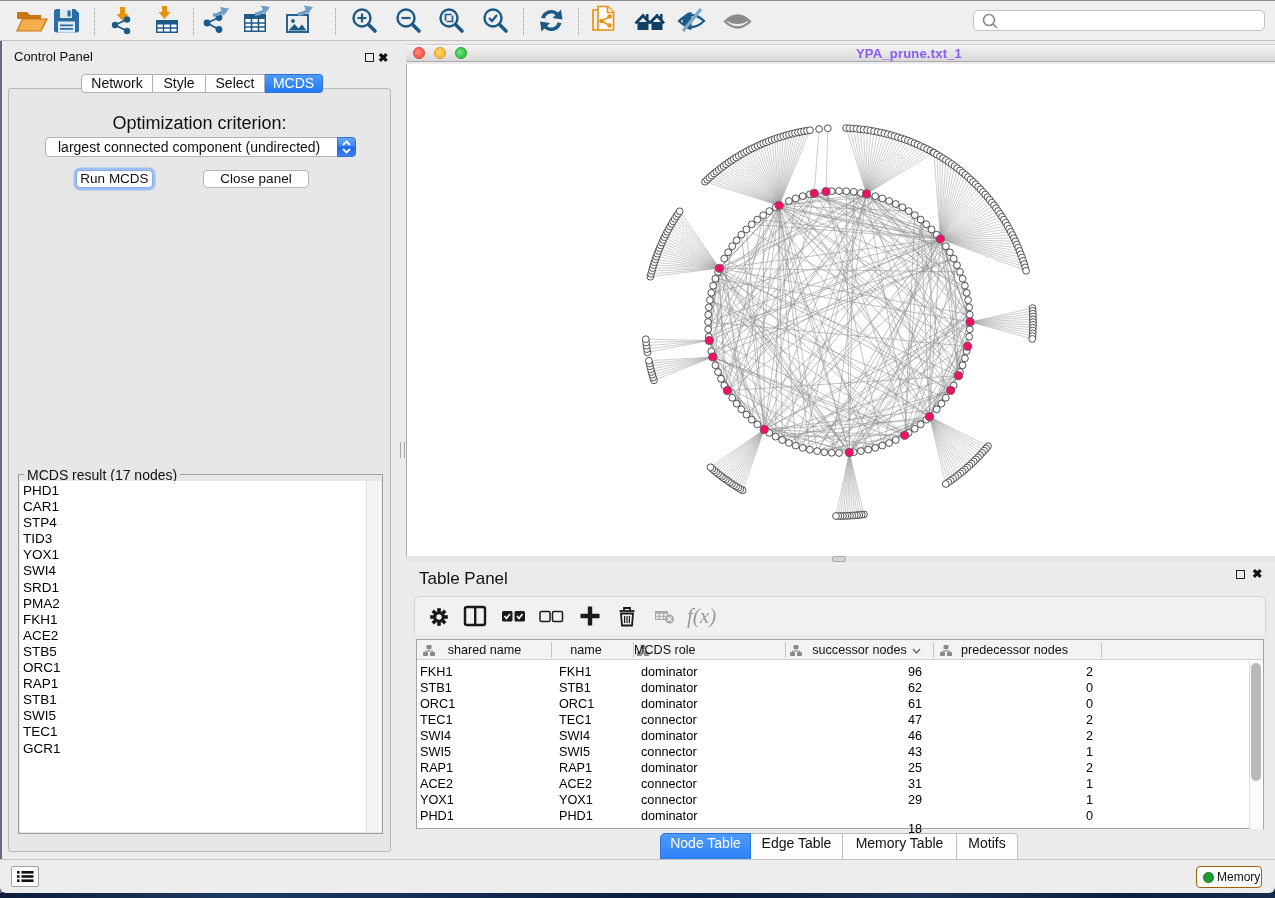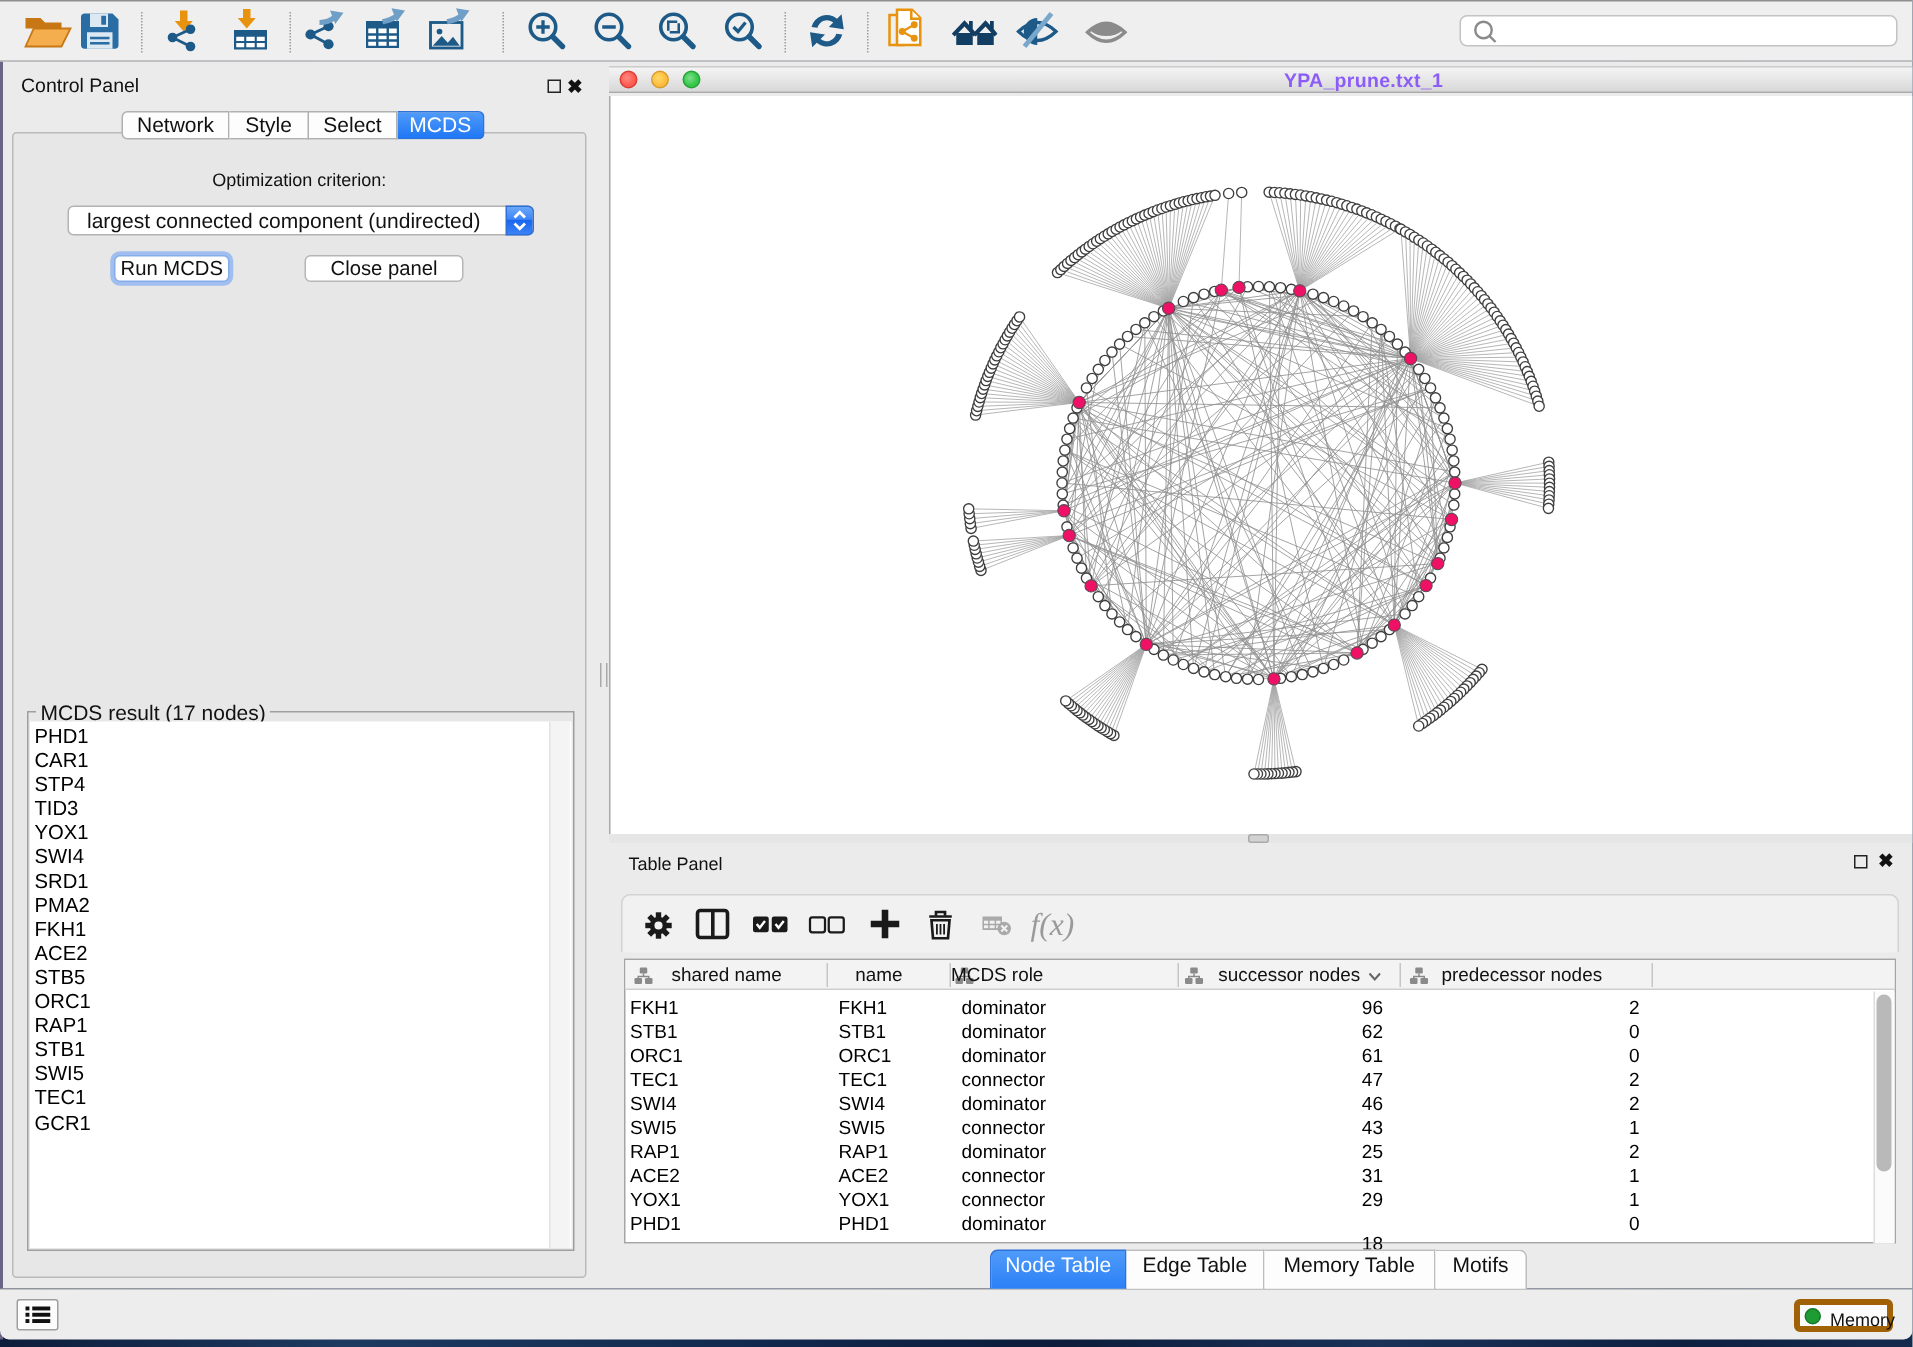--- a/index.html
+++ b/index.html
@@ -15,37 +15,37 @@
   #searchbox { position:absolute; left:973px; top:10px; width:292px; height:21px;
                background:#fff; border:1px solid #c3c3c3; border-radius:5px; }
   
   #leftstrip { left:0; top:41px; width:1.5px; height:852px; background:#6b6484; }
   #winbody  { left:1.5px; top:41px; width:1273.5px; height:818px; background:#ebebeb; }
   #statusbar { left:0px; top:859px; width:1275px; height:34px; background:#ededed;
                border-top:1px solid #c2c2c2; border-radius:0 0 6px 6px; }
   #listbtn { left:11px; top:866px; width:28px; height:21px; background:#fcfcfc;
              border:1px solid #9f9f9f; border-radius:2px; }
   #membtn { left:1196px; top:866px; width:66px; height:22px; background:#fcfcfc;
-            border:4px solid #a16207; border-radius:4px; font-size:12px; color:#111;
+            border:1px solid #a16207; border-radius:4px; font-size:12px; color:#111;
             line-height:20px; padding-left:20px; }
   #memdot { left:1203px; top:872px; width:11px; height:11px; border-radius:50%;
             background:#1e9b33; border:1px solid #157a26; }
   
   #cp-title { left:14px; top:49px; font-size:13px; color:#111; }
   .floatico { width:9px; height:9px; border:1.5px solid #222; background:transparent; }
   .closeico { font-size:12.5px; font-weight:bold; color:#111; line-height:12px; }
   #tabs { left:81px; top:74px; height:19px; display:flex; font-size:14px; z-index:5; }
   .tab { border:1px solid #b0b0b0; border-left:none; background:#fdfdfd; color:#111;
          text-align:center; line-height:16.5px; }
   .tab.first { border-left:1px solid #b0b0b0; border-radius:4px 0 0 4px; }
   .tab.last  { border-radius:0 4px 4px 0; }
   .tab.sel { background:linear-gradient(#4f9bfa,#2077f5); color:#fff; border-color:#2d71d9; }
   #tabpanel { left:8px; top:88px; width:383px; height:764px; background:#e7e7e7;
               border:1px solid #bababa; border-radius:3px; }
-  #optlabel { left:8px; top:113px; width:383px; text-align:center; font-size:12px; color:#111; }
+  #optlabel { left:8px; top:113px; width:383px; text-align:center; font-size:18px; color:#111; }
   #dropdown { left:45px; top:137px; width:311px; height:20px; background:#fff;
               border:1px solid #b3b3b3; border-radius:4px; font-size:14px; color:#111;
               line-height:19px; padding-left:12px; }
   #stepper { left:337px; top:137px; width:19px; height:20px; border-radius:0 4px 4px 0;
              background:linear-gradient(#6aa7f9 0%,#3d86f7 45%,#1a66ee 50%,#3b82f5 100%);
              border:1px solid #2f6fd8; }
   .btn { position:absolute; height:18px; background:#fff; border:1px solid #b6b6b6;
          border-radius:4px; font-size:13.5px; color:#111; text-align:center; line-height:16px; }
   #runbtn { left:76px; top:170px; width:77px; border-color:#85aee8;
             box-shadow:0 0 0 2.5px rgba(122,167,243,0.65); }
@@ -64,21 +64,21 @@
               font-weight:bold; color:#8b5cf6; letter-spacing:0.2px;}
   .light { position:absolute; top:47px; width:12px; height:12px; border-radius:50%; }
   #canvas { left:406px; top:64px; width:869px; height:492px; background:#fff;
             border-left:1px solid #a8a8a8;}
   #hsplit { left:406px; top:556px; width:869px; height:6px; background:#e6e6e6; }
   #hgrip { left:832px; top:556px; width:14px; height:6px; background:#d2d2d2;
            border:1px solid #aaa; border-radius:2px; }
   #vsplitgrip { left:400px; top:442px; width:5px; height:16px;
            border-left:1px solid #a9a9a9; border-right:1px solid #a9a9a9; }
   
-  #tp-title { left:419px; top:569px; font-size:12px; color:#111; }
+  #tp-title { left:419px; top:569px; font-size:17px; color:#111; }
   #tp-toolbar { left:414px; top:596px; width:852px; height:39px; background:#f1f1f1;
                 border:1px solid #d2d2d2; border-radius:6px 6px 0 0; border-bottom:none; }
   #tableframe { left:416px; top:639px; width:848px; height:190px; background:#fff;
                 border:1px solid #a5a5a5; }
   #thead { left:417px; top:640px; width:846px; height:20px; background:#f3f3f3;
            border-bottom:1px solid #cfcfcf; font-size:13px; color:#111; }
   .hsep { position:absolute; top:642px; height:16px; width:0; border-left:1px solid #c6c6c6; }
   .hlabel { position:absolute; top:643px; font-size:12.6px; color:#111; }
   .cell { position:absolute; font-size:12.7px; color:#000; }
   #vscroll { left:1249px; top:661px; width:14px; height:168px; background:#fbfbfb;

